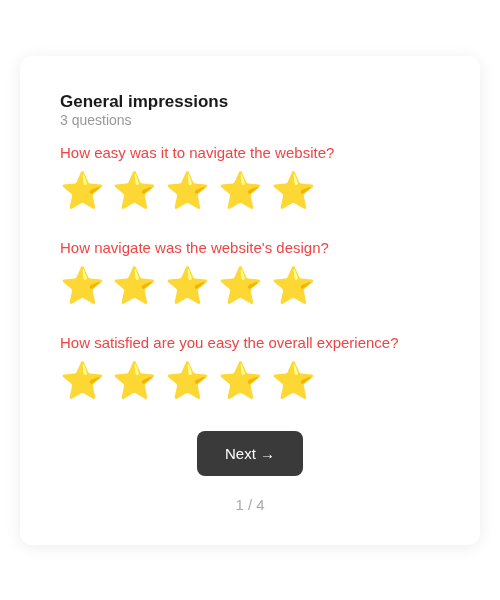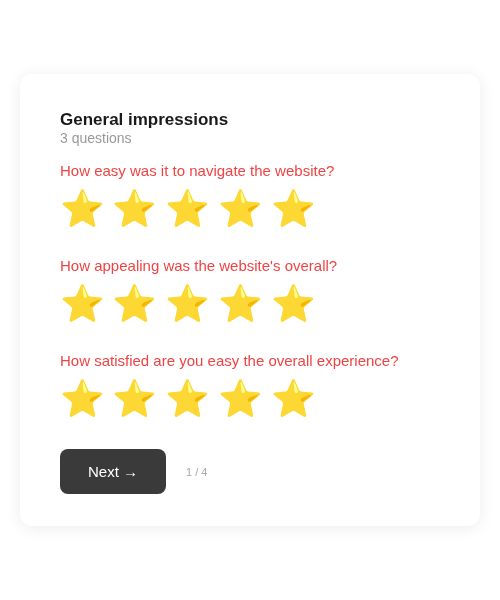--- a/index.html
+++ b/index.html
@@ -59,39 +59,40 @@
       cursor: pointer;
       line-height: 1;
       user-select: none;
     }
 
     .footer {
       display: flex;
       align-items: center;
       gap: 20px;
       margin-top: 32px;
+      flex-direction: column;
     }
 
     .next-button {
       background: #3a3a3a;
       color: #ffffff;
       border: none;
       border-radius: 8px;
       padding: 14px 28px;
       font-size: 15px;
       font-weight: 500;
       cursor: pointer;
       display: flex;
       align-items: center;
       gap: 8px;
       min-width: 94px;
     }
 
     .page-indicator {
-      font-size: 11px;
+      font-size: 15px;
       color: #aaaaaa;
     }
   </style>
 </head>
 <body>
 
 <div class="card">
 
   <div>
     <div class="section-title">General impressions</div>
@@ -103,21 +104,21 @@
         <div class="question-text">How easy was it to navigate the website?</div>
         <div class="stars">
           <span class="star">⭐</span>
           <span class="star">⭐</span>
           <span class="star">⭐</span>
           <span class="star">⭐</span>
           <span class="star">⭐</span>
         </div>
       </div>
       <div class="question-block">
-        <div class="question-text">How appealing was the website's overall?</div>
+        <div class="question-text">How navigate was the website's design?</div>
         <div class="stars">
           <span class="star">⭐</span>
           <span class="star">⭐</span>
           <span class="star">⭐</span>
           <span class="star">⭐</span>
           <span class="star">⭐</span>
         </div>
       </div>
       <div class="question-block">
         <div class="question-text">How satisfied are you easy the overall experience?</div>

